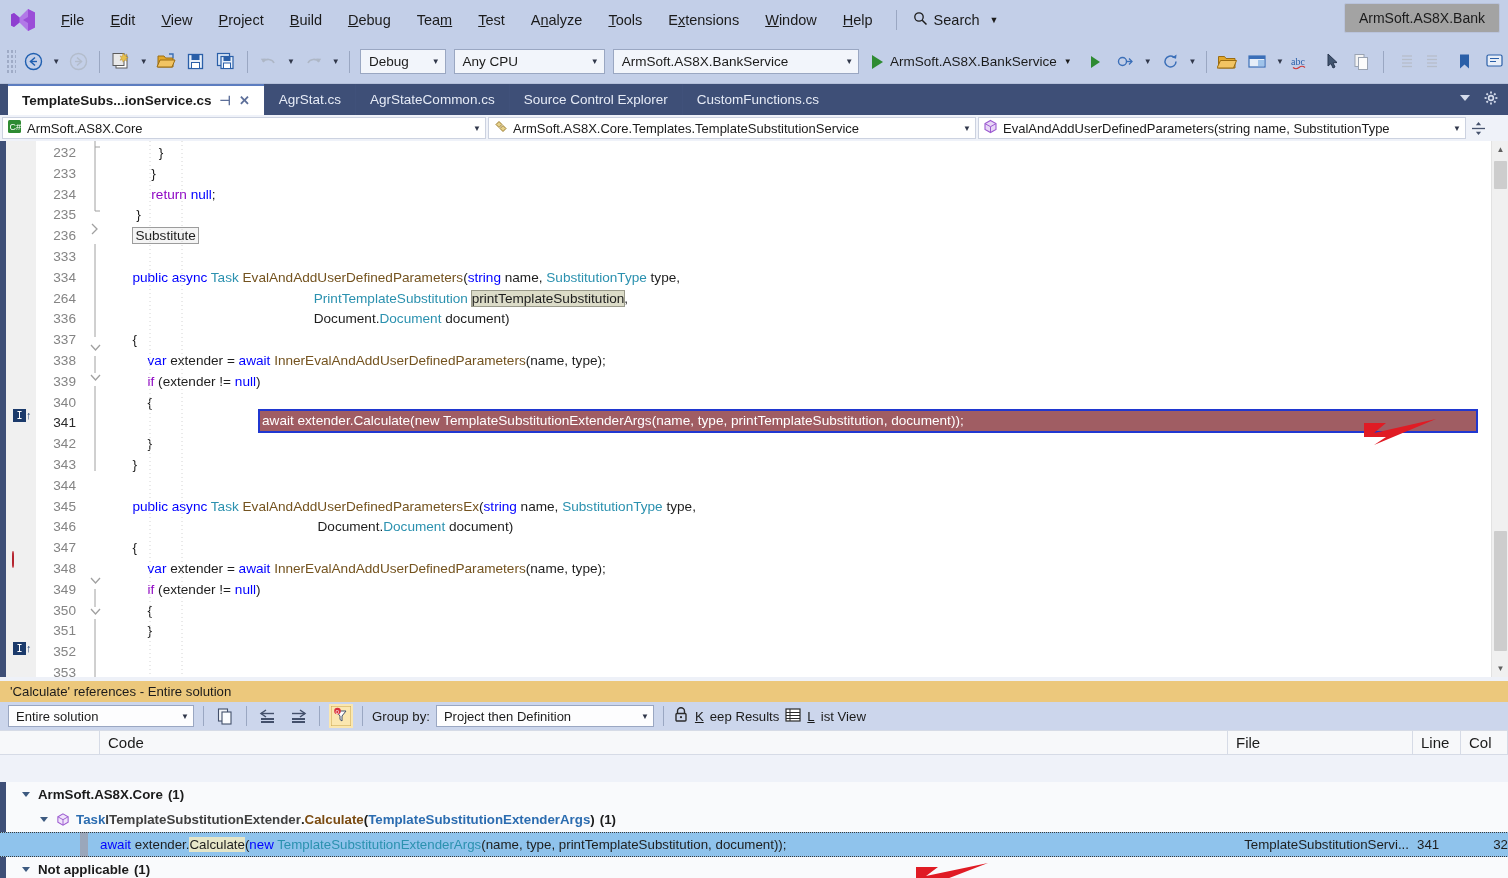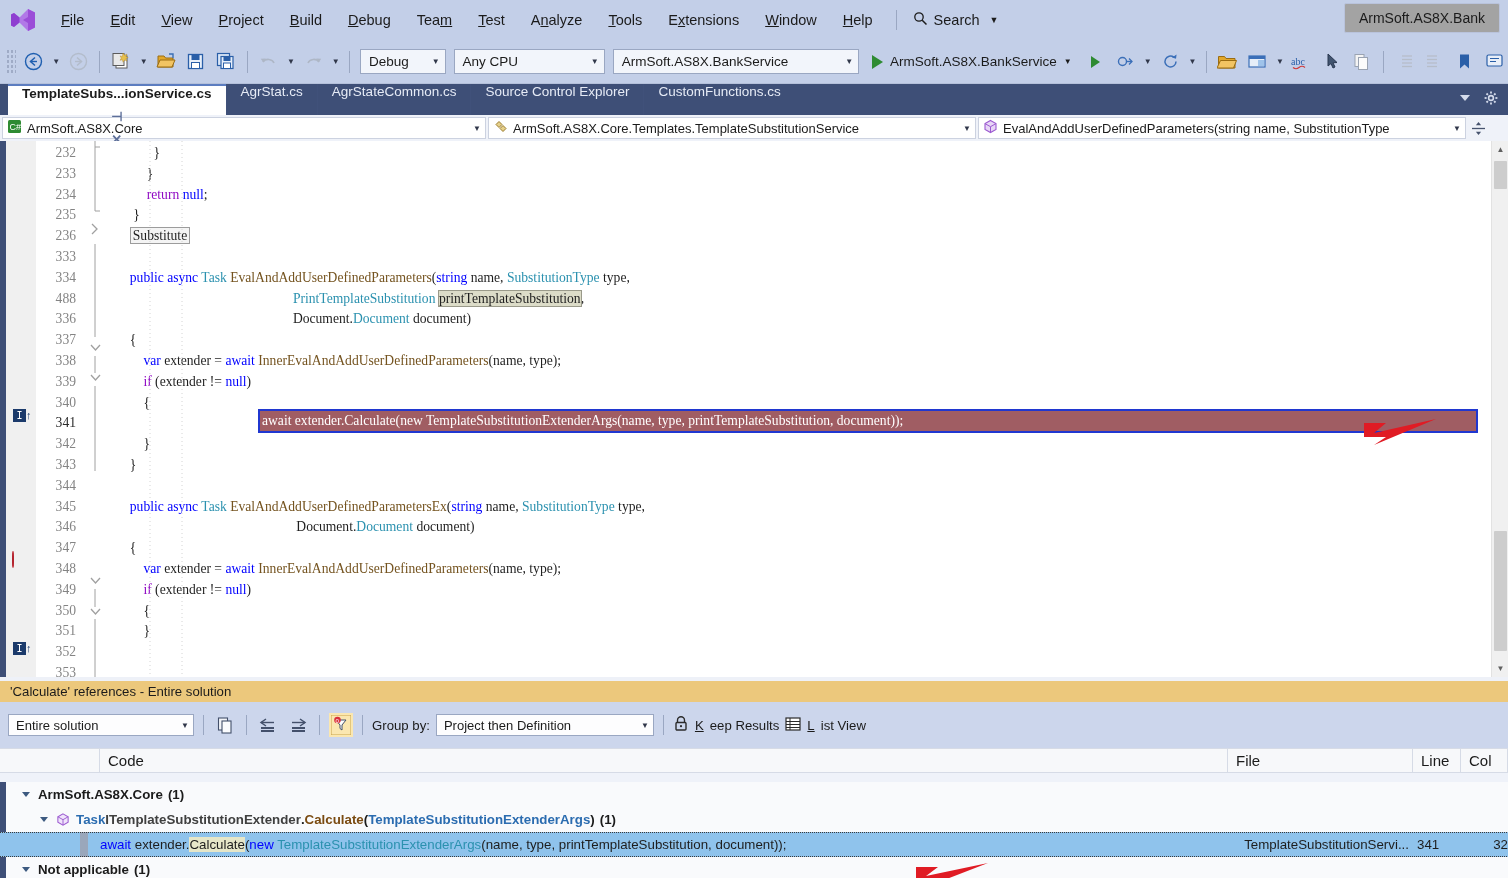--- a/index.html
+++ b/index.html
@@ -57,21 +57,20 @@
 
   
   .tabstrip {
     height: 31px; background:#3e4f77; display:flex; align-items:stretch; position:relative;
     padding-left: 8px;
   }
   .tab {
     display:flex; align-items:center; gap:8px; padding: 0 14px;
     font-size:13.5px; color:#e6ebf6; white-space:nowrap; cursor:default;
     border-right:1px solid #516severity;
-    flex-direction:column;
   }
   .tab + .tab { border-left: 1px solid #51629022; }
   .tab.active {
     background:#ffffff; color:#1b1b1b; font-weight:bold;
     border-top:2px solid #5c7dc0;
   }
   .tab .pin, .tab .close { font-size:13px; color:#5d6f99; }
   .tab.active .pin { color:#5d6f99; }
   .tabstrip-right { margin-left:auto; display:flex; align-items:center; gap:12px; padding-right:10px; color:#d5dcec;}
 
@@ -86,21 +85,21 @@
   .nav-split { width:20px; display:flex; align-items:center; justify-content:center; color:#46536e; font-size:14px;}
 
   
   .editor { position:relative; height: 536px; background:#ffffff; display:flex; overflow:hidden; }
   .edit-leftstripe { width:6px; background:#3e4f77; }
   .gutter-break { width:30px; background:#f0f0f0; position:relative; }
   .linenums { width:48px; background:#ffffff; text-align:right; }
   .fold { width:22px; background:#ffffff; position:relative; }
   .codearea { flex:1; position:relative; background:#ffffff; overflow:hidden; }
 
-  .codefont { font-family:Liberation Serif, serif; font-size:13.6px; }
+  .codefont { font-family:Liberation Sans, sans-serif; font-size:13.6px; }
   .row { height:20.8px; line-height:20.8px; white-space:pre; }
   .ln { color:#848484; padding-right:8px; }
   .ln.cur { color:#2b2b2b; }
 
   
   .kw   { color:#0000ff; }
   .type { color:#2b91af; }
   .meth { color:#74531f; }
   .ctrl { color:#8f08c4; }
   .plain{ color:#1e1e1e; }
@@ -126,21 +125,21 @@
   }
   .vthumb { position:absolute; left:2px; width:13px; background:#cdcdcd; border-radius:1px; }
   .scroll-arrow { position:absolute; left:0; width:17px; height:17px; display:flex; align-items:center; justify-content:center; font-size:8px; color:#606060;}
 
   
   .fr-panel { position:absolute; left:0; right:0; bottom:0; height: 197px; background:#eff2f9; }
   .fr-title {
     height:21px; background:#ecc87c; display:flex; align-items:center; padding-left:10px;
     font-size:13.2px; color:#1b1b1b;
   }
-  .fr-toolbar { height:46px; display:flex; align-items:center; gap:6px; padding:0 8px; background:#ccd6ec; }
+  .fr-toolbar { height:28px; display:flex; align-items:center; gap:6px; padding:0 8px; background:#ccd6ec; }
   .fr-combo {
     height:22px; width:186px; background:#fdfdfe; border:1px solid #9aa7c2;
     display:flex; align-items:center; justify-content:space-between; padding:0 4px 0 7px;
     font-size:13px; color:#1b1b1b;
   }
   .fr-combo2 { width:218px; }
   .fr-btn { width:24px;height:24px;display:flex;align-items:center;justify-content:center; }
   .fr-sep { width:1px;height:20px;background:#9aa7c2;margin:0 3px; }
   .fr-text { font-size:13.2px; color:#1b1b1b; }
   .fr-link { font-size:13.2px; color:#1b1b1b; display:flex; align-items:center; gap:6px; }
@@ -476,21 +475,21 @@
     </div>
 
     <div class="linenums codefont" style="padding-top:2px">
       <div class="row ln">232</div>
       <div class="row ln">233</div>
       <div class="row ln">234</div>
       <div class="row ln">235</div>
       <div class="row ln">236</div>
       <div class="row ln">333</div>
       <div class="row ln">334</div>
-      <div class="row ln">488</div>
+      <div class="row ln">264</div>
       <div class="row ln">336</div>
       <div class="row ln">337</div>
       <div class="row ln">338</div>
       <div class="row ln">339</div>
       <div class="row ln">340</div>
       <div class="row ln cur">341</div>
       <div class="row ln">342</div>
       <div class="row ln">343</div>
       <div class="row ln">344</div>
       <div class="row ln">345</div>

